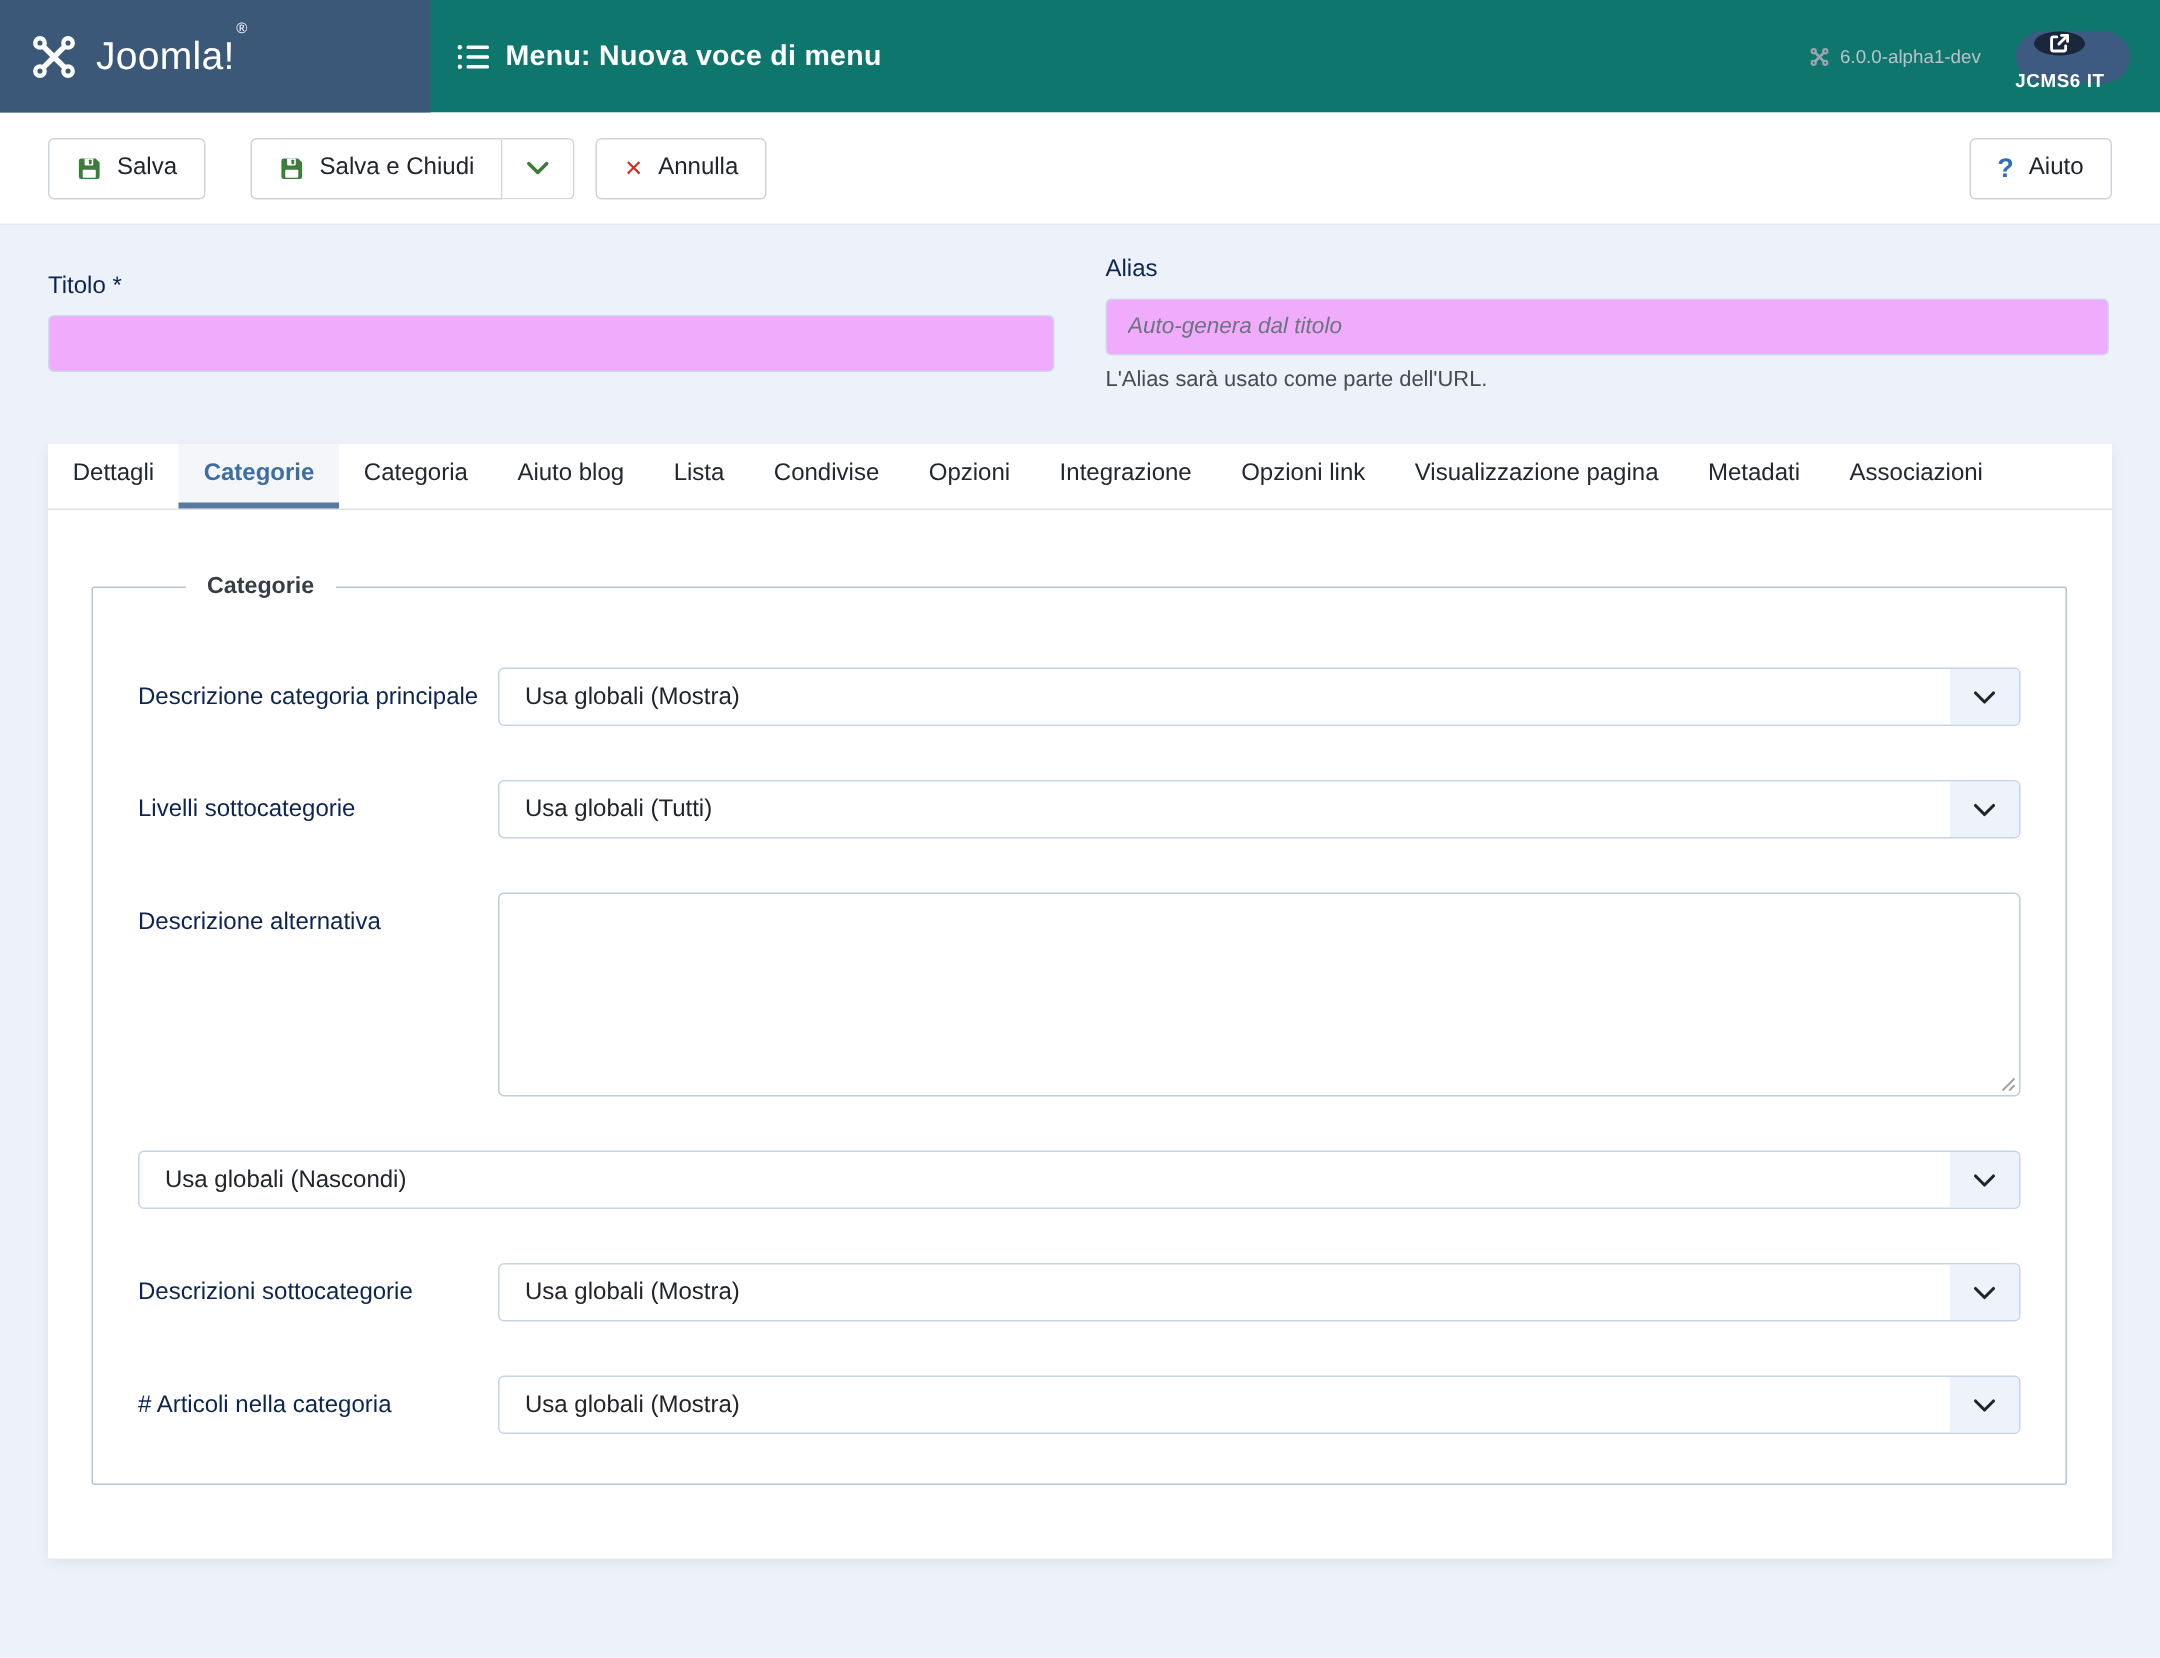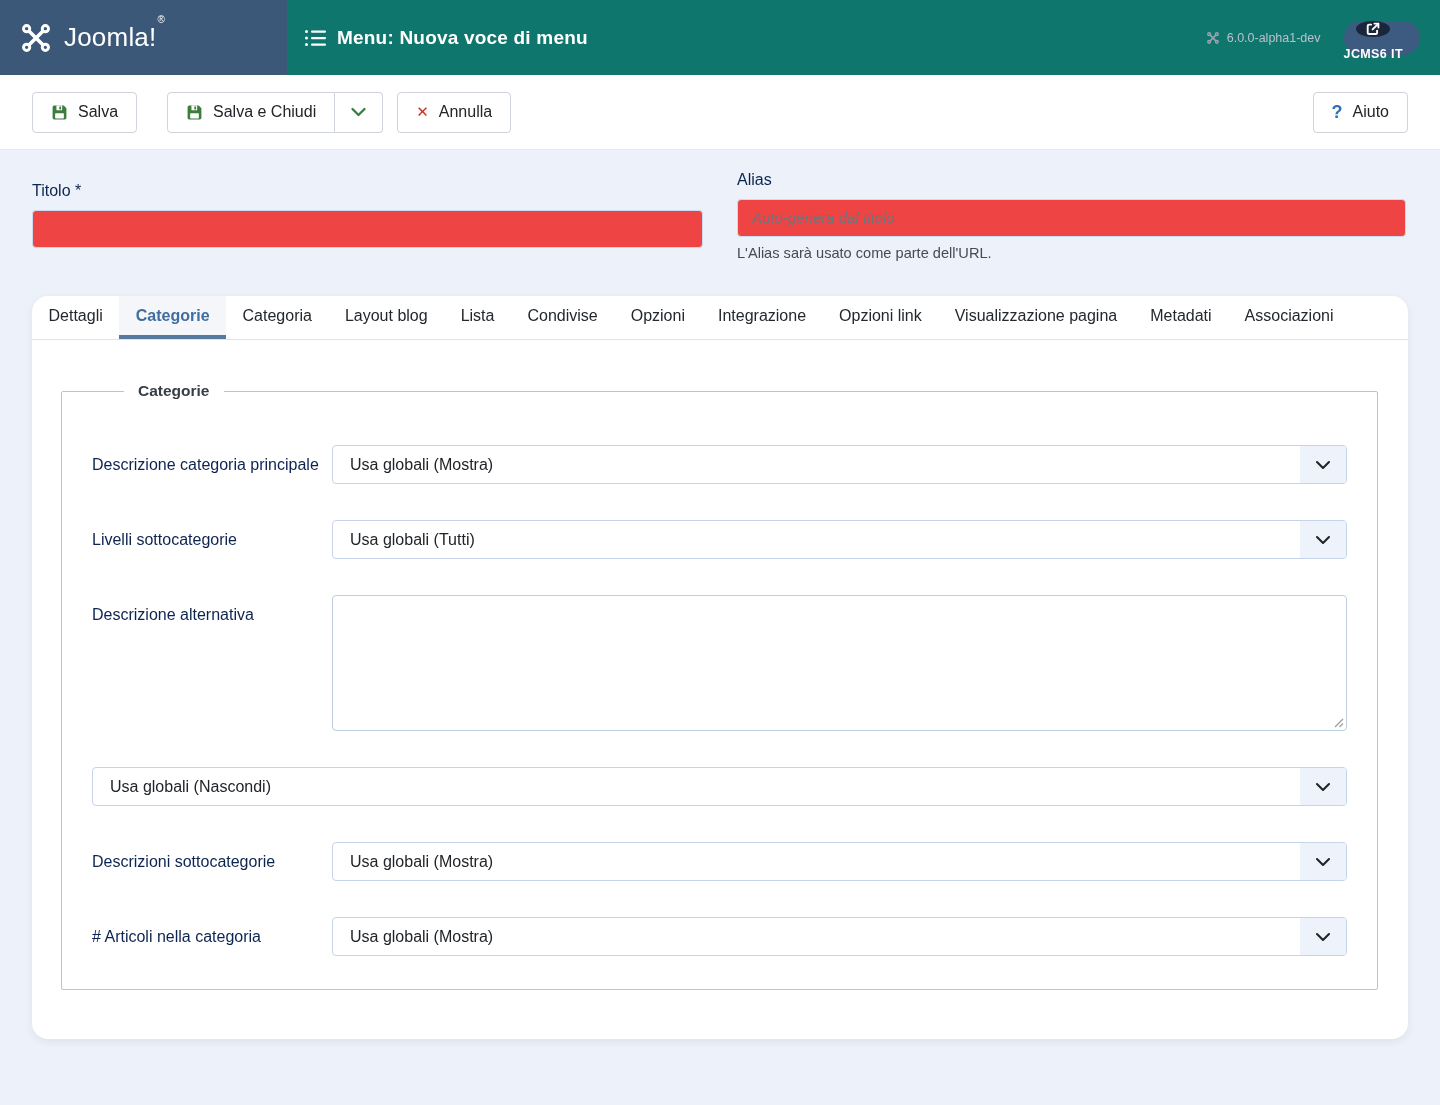--- a/index.html
+++ b/index.html
@@ -54,30 +54,30 @@
   .toolbar-spacer { flex: 1; }
   .glyph-red { color: #cf2e24; font-size: 15px; font-weight: 700; }
   .glyph-blue { color: #2e6fb8; font-size: 18px; font-weight: 700; }
 
   
   .form-top { display: flex; gap: 34px; padding: 21px 34px 0 32px; }
   .col-title { width: 671px; margin-top: 11px; }
   .col-alias { flex: 1; }
   .field-label { display: block; font-size: 16px; color: #0c2450; margin-bottom: 10px; }
   .text-input {
-    width: 100%; height: 38px; background: #ef4444; border: 1px solid #ccd9ee;
+    width: 100%; height: 38px; background: #f0abfc; border: 1px solid #ccd9ee;
     border-radius: 4px; padding: 0 14px; font-size: 16px; color: #212529;
     font-family: inherit;
   }
   .text-input::placeholder { font-style: italic; color: #6c757d; font-size: 15px; }
   .help-text { margin-top: 8px; font-size: 14.6px; color: #454b52; }
 
   
   .card {
-    margin: 35px 32px 0 32px; background: #fff; border-radius: 16px;
+    margin: 35px 32px 0 32px; background: #fff; border-radius: 0;
     box-shadow: 0 3px 8px rgba(25,45,85,.07);
   }
   .tabs { display: flex; flex-wrap: wrap; border-bottom: 1px solid #dfe3e8; }
   .tab {
     height: 43px; display: inline-flex; align-items: center; padding: 0 16.5px;
     background: transparent; border: none; font-size: 16px; color: #23282e;
     cursor: pointer; font-family: inherit; border-bottom: 4px solid transparent;
   }
   .tab.active {
     background: #f4f6f9; color: #3e6d9f; font-weight: 700;
@@ -237,21 +237,21 @@
       <input class="text-input" type="text" placeholder="Auto-genera dal titolo" style="">
       <div class="help-text">L'Alias sarà usato come parte dell'URL.</div>
     </div>
   </section>
 
   <section class="card">
     <nav class="tabs">
       <button class="tab">Dettagli</button>
       <button class="tab active">Categorie</button>
       <button class="tab">Categoria</button>
-      <button class="tab">Layout blog</button>
+      <button class="tab">Aiuto blog</button>
       <button class="tab">Lista</button>
       <button class="tab">Condivise</button>
       <button class="tab">Opzioni</button>
       <button class="tab">Integrazione</button>
       <button class="tab">Opzioni link</button>
       <button class="tab">Visualizzazione pagina</button>
       <button class="tab">Metadati</button>
       <button class="tab">Associazioni</button>
     </nav>
 

